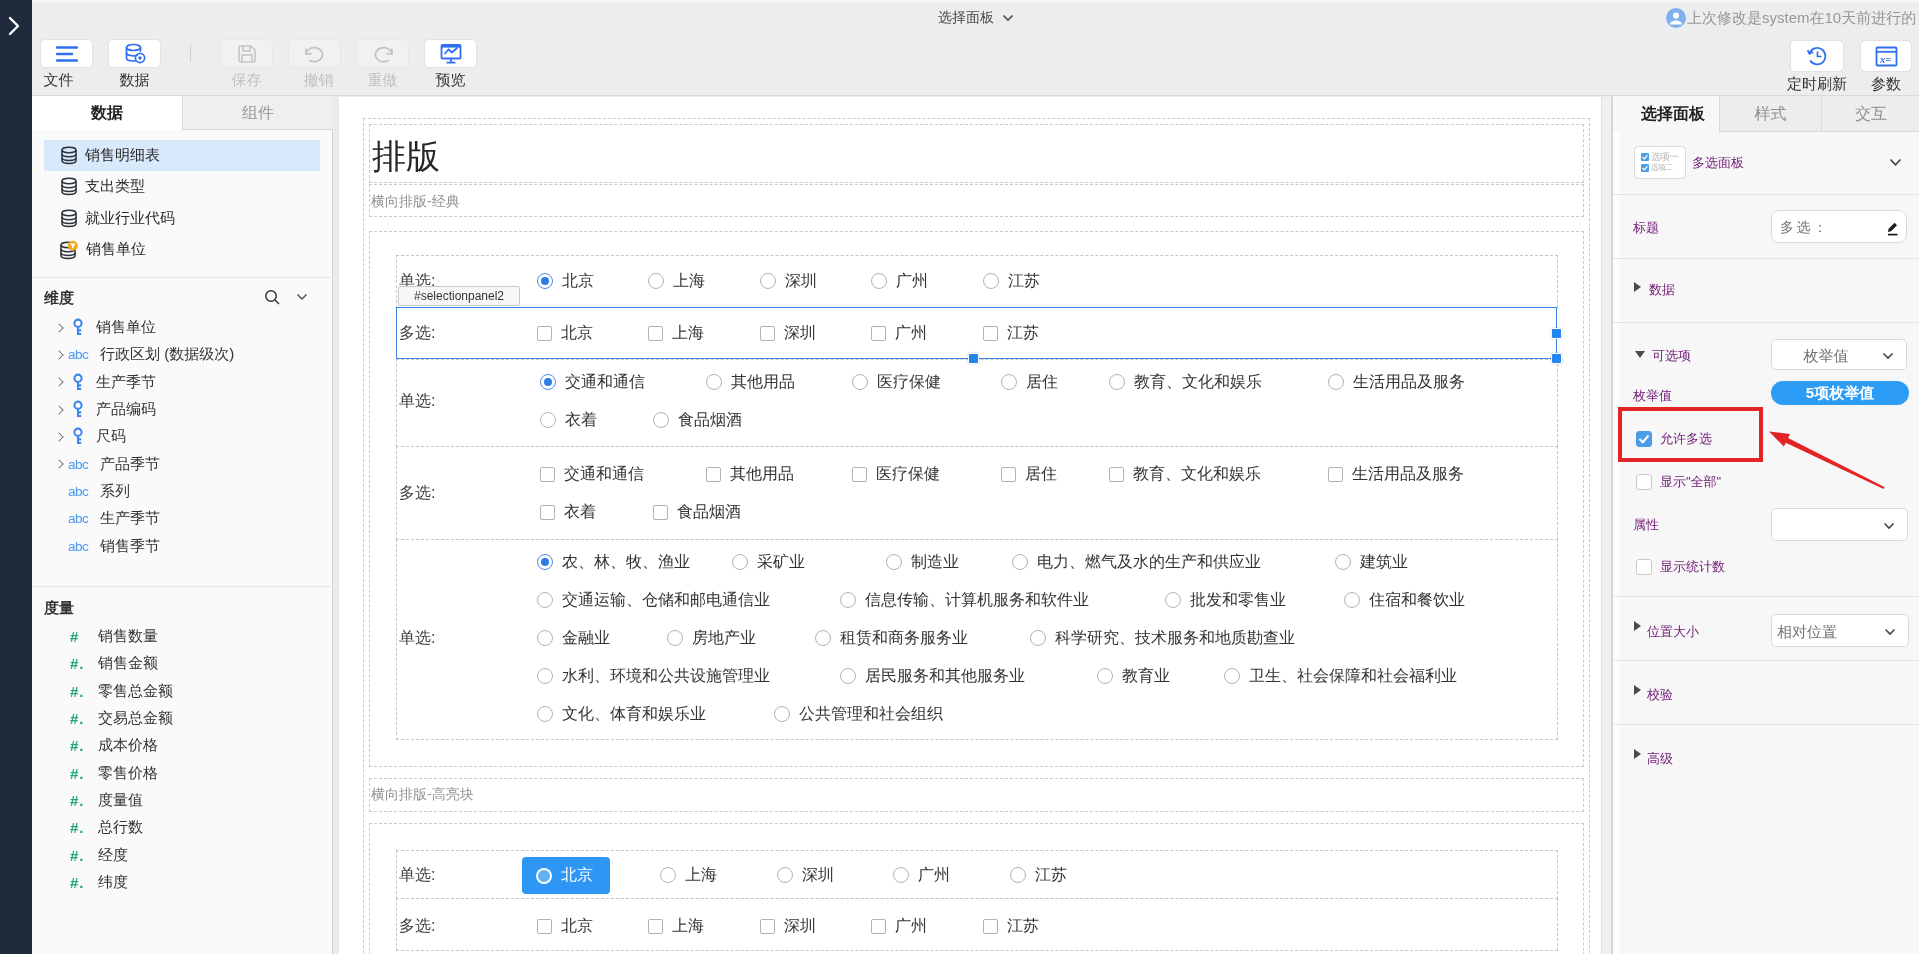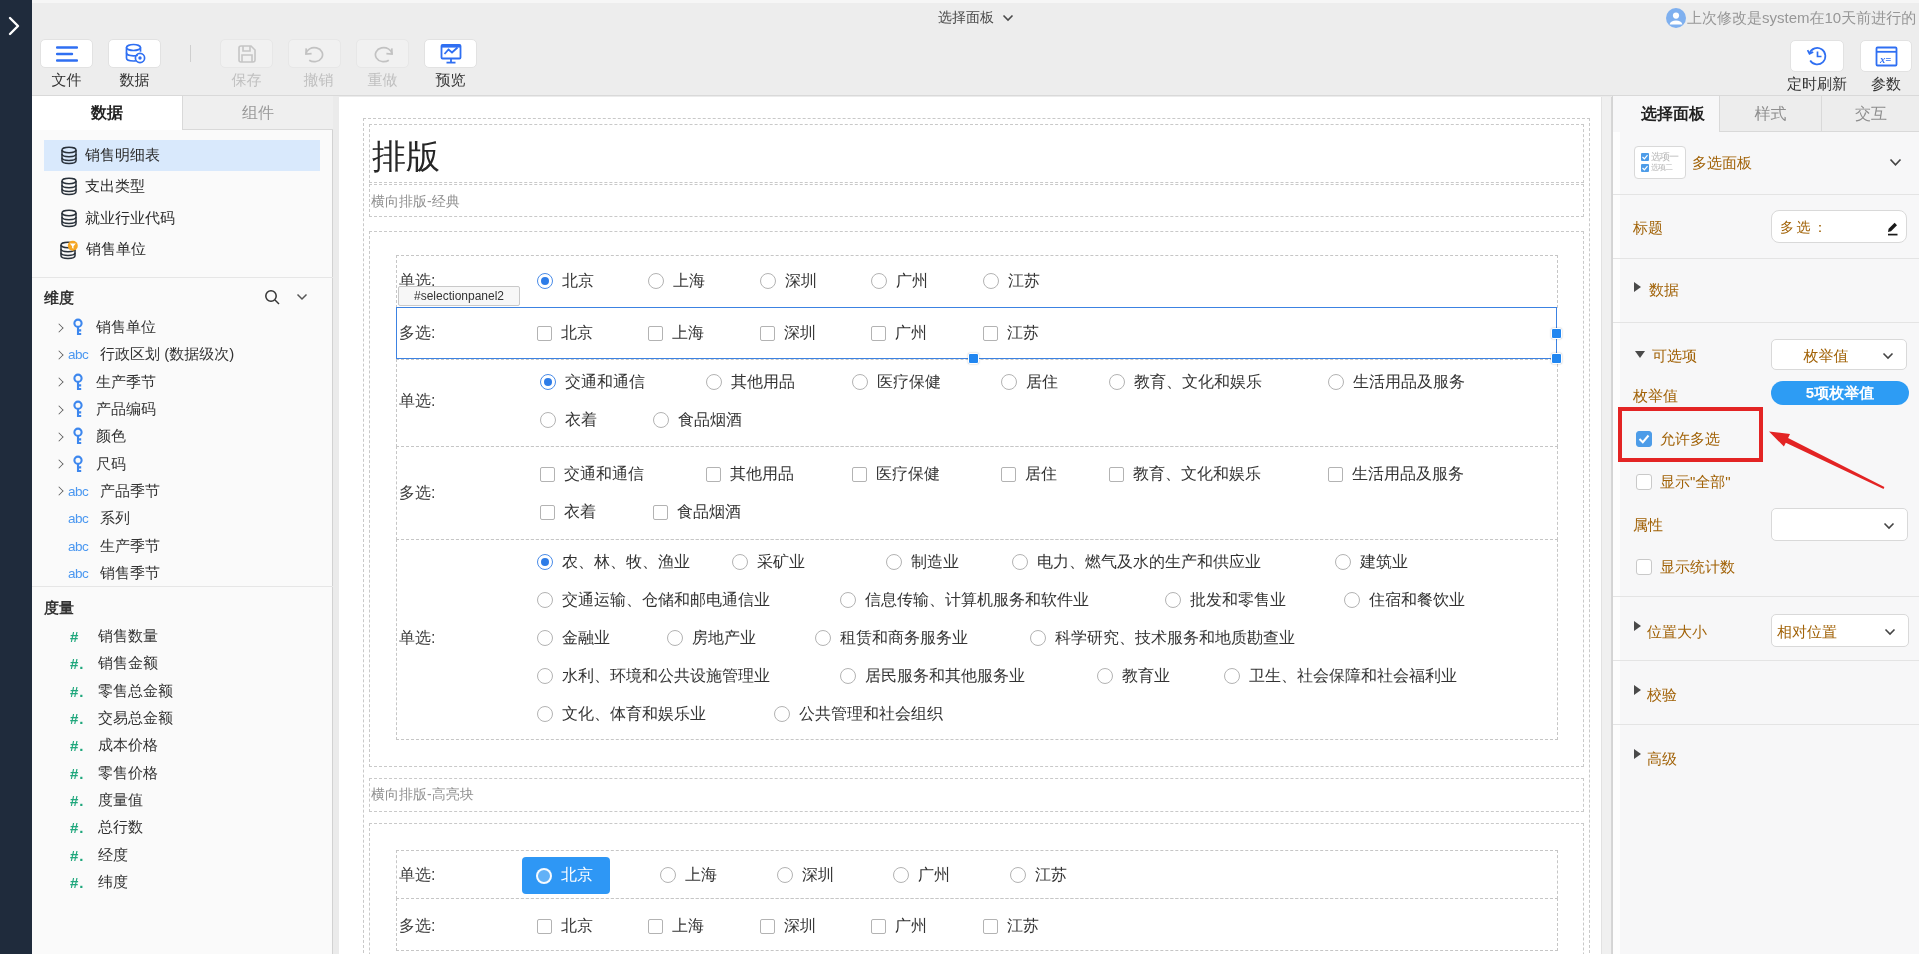--- a/index.html
+++ b/index.html
@@ -35,22 +35,22 @@
 .rlab{position:absolute;left:60px;font-size:16px;color:#404040;height:18px;line-height:18px}
 .ro{position:absolute;display:flex;align-items:center;white-space:nowrap;font-size:16px;color:#333;height:18px}
 .ro i{width:16px;height:16px;border:1px solid #b3b3b3;border-radius:50%;background:#fff;margin-right:9px;flex:none;position:relative}
 .ro.on i{border-color:#4a8ce8}
 .ro.on i::after{content:"";position:absolute;left:3px;top:3px;width:8px;height:8px;border-radius:50%;background:#2d7ce8}
 .ro.cb i{border-radius:2px;width:15px;height:15px}
 
 #rpanel{position:absolute;left:1612px;top:96px;width:307px;height:858px;background:#f7f7f8;border-left:1px solid #d4d4d4}
 .rtab{position:absolute;top:0;height:36px;line-height:36px;text-align:center;font-size:16px}
 .rdiv{position:absolute;left:0;width:307px;height:1px;background:#e4e4e4}
-.rlabel{position:absolute;font-size:15px;color:#a16207}
-.rsel{position:absolute;background:#fff;border:1px solid #d9d9d9;border-radius:5px;font-size:15px;color:#a16207}
+.rlabel{position:absolute;font-size:13px;color:#701a75}
+.rsel{position:absolute;background:#fff;border:1px solid #d9d9d9;border-radius:5px;font-size:15px;color:#737373}
 .tri-r{position:absolute;width:0;height:0;border-left:7px solid #4a4a4a;border-top:5px solid transparent;border-bottom:5px solid transparent}
 .tri-d{position:absolute;width:0;height:0;border-top:7px solid #4a4a4a;border-left:5px solid transparent;border-right:5px solid transparent}
 .ckb{position:absolute;width:16px;height:16px;border:1px solid #c9c9c9;border-radius:3px;background:#fff}
 .ckb.on{background:#4d9ce8;border-color:#4d9ce8}
 .hdl{position:absolute;width:11px;height:11px;background:#2186f0;border:1.5px solid #fff;border-radius:2px;box-shadow:0 0 2px rgba(0,0,0,.25);z-index:6}
 svg{display:block}
 </style>
 </head>
 <body>
 <div id="darkbar">
@@ -63,21 +63,21 @@
 
  <div class="tb" style="left:8px">
   <svg width="22" height="18" viewBox="0 0 22 18">
         <g stroke="#2f6ff2" stroke-width="2.4" stroke-linecap="round">
           <line x1="1" y1="2.5" x2="21" y2="2.5"></line>
           <line x1="1" y1="9" x2="16" y2="9"></line>
           <line x1="1" y1="15.5" x2="21" y2="15.5"></line>
         </g>
       </svg>
  </div>
- <div class="tl" style="left:8px">文件</div>
+ <div class="tl" style="left:0">文件</div>
 
  <div class="tb" style="left:76px">
   <svg width="22" height="22" viewBox="0 0 22 22">
         <g fill="none" stroke="#2f6ff2" stroke-width="1.7">
           <ellipse cx="9.5" cy="4.5" rx="7" ry="3"></ellipse>
           <path d="M2.5 4.5 v10.5 c0 1.7 3.1 3 7 3 c0.8 0 1.6 -0.05 2.3 -0.15"></path>
           <path d="M16.5 4.5 v4.2"></path>
           <path d="M2.5 9.8 c0 1.7 3.1 3 7 3 c1.6 0 3.1 -0.2 4.3 -0.6"></path>
           <circle cx="16" cy="15" r="4.6"></circle>
         </g>
@@ -249,28 +249,20 @@
         </svg>
         <span class="ttx">生产季节</span>
       </div>
   <div class="trow">
         <span class="tar"></span>
         <svg class="keyi" width="16" height="19" viewBox="0 0 16 19">
           <circle cx="8" cy="5.2" r="3.6" fill="none" stroke="#3d87ee" stroke-width="2.1"></circle>
           <path d="M8 8.8 V17 M8 12.4 H11.2 M8 16 H11.2" stroke="#3d87ee" stroke-width="2.1" fill="none"></path>
         </svg>
         <span class="ttx">产品编码</span>
-      </div>
-  <div class="trow">
-        <span class="tar"></span>
-        <svg class="keyi" width="16" height="19" viewBox="0 0 16 19">
-          <circle cx="8" cy="5.2" r="3.6" fill="none" stroke="#3d87ee" stroke-width="2.1"></circle>
-          <path d="M8 8.8 V17 M8 12.4 H11.2 M8 16 H11.2" stroke="#3d87ee" stroke-width="2.1" fill="none"></path>
-        </svg>
-        <span class="ttx">颜色</span>
       </div>
   <div class="trow">
         <span class="tar"></span>
         <svg class="keyi" width="16" height="19" viewBox="0 0 16 19">
           <circle cx="8" cy="5.2" r="3.6" fill="none" stroke="#3d87ee" stroke-width="2.1"></circle>
           <path d="M8 8.8 V17 M8 12.4 H11.2 M8 16 H11.2" stroke="#3d87ee" stroke-width="2.1" fill="none"></path>
         </svg>
         <span class="ttx">尺码</span>
       </div>
   <div class="trow">

